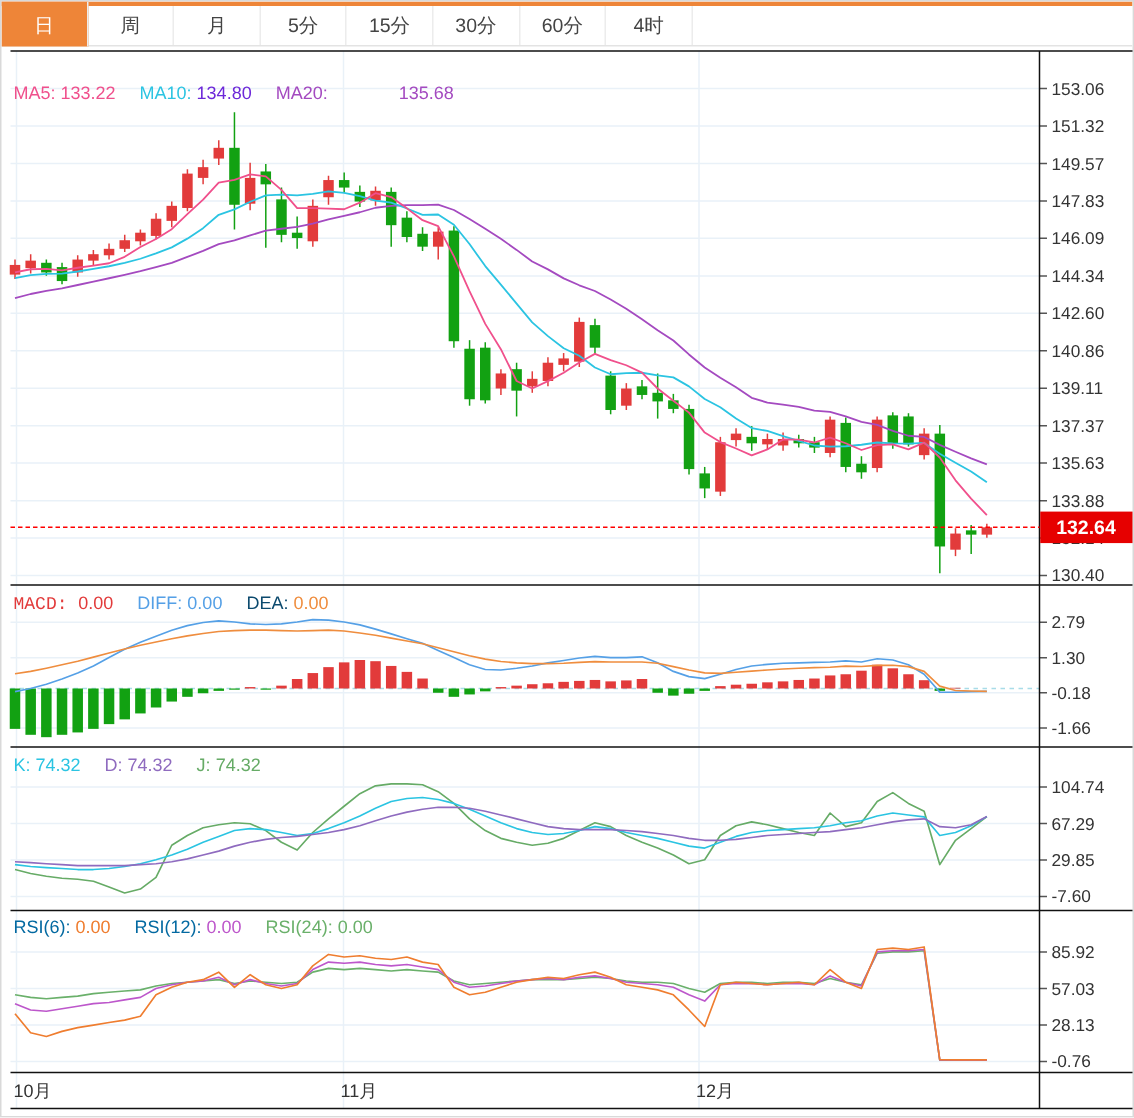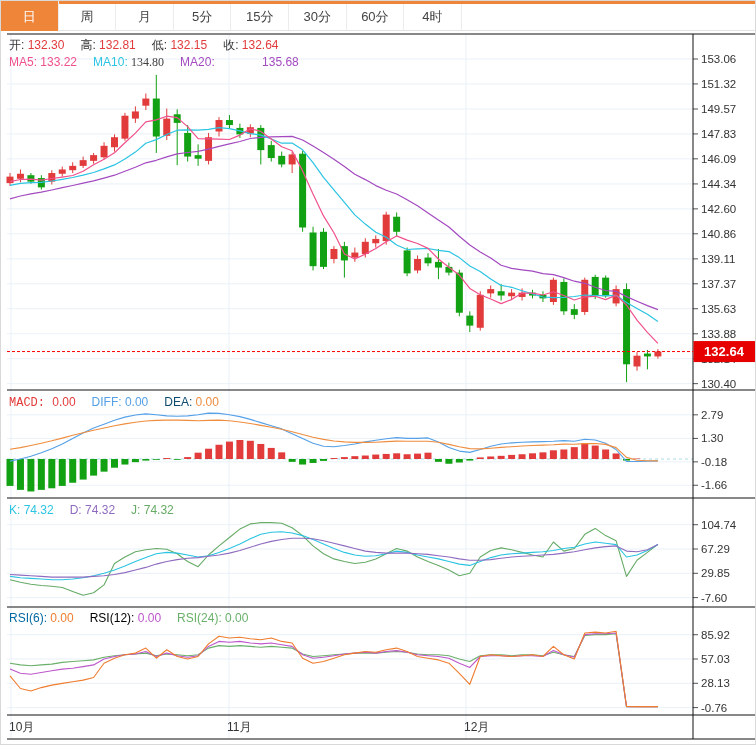--- a/index.html
+++ b/index.html
@@ -37,44 +37,38 @@
       <div class="tab active">日</div>
       <div class="tab">周</div>
       <div class="tab">月</div>
       <div class="tab">5分</div>
       <div class="tab">15分</div>
       <div class="tab">30分</div>
       <div class="tab">60分</div>
       <div class="tab">4时</div>
     </div>
 
-  <div class="legend" id="ohlc-legend" style="top:38px">
-      <span class="pair"><span class="lab" style="color: rgb(51, 51, 51);">开: </span><span style="color: rgb(226, 59, 59);">132.30</span></span>
-      <span class="pair"><span class="lab" style="color: rgb(51, 51, 51);">高: </span><span style="color: rgb(226, 59, 59);">132.81</span></span>
-      <span class="pair"><span class="lab" style="color: rgb(51, 51, 51);">低: </span><span style="color: rgb(226, 59, 59);">132.15</span></span>
-      <span class="pair"><span class="lab" style="color: rgb(51, 51, 51);">收: </span><span style="color: rgb(226, 59, 59);">132.64</span></span>
-    </div>
   <div class="legend" id="ma-legend" style="top:55px">
       <span class="pair"><span class="lab" style="color: rgb(240, 80, 140); margin-top: 32px;">MA5: </span><span style="color: rgb(240, 80, 140);">133.22</span></span>
-      <span class="pair"><span class="lab" style="color: rgb(43, 196, 226); text-align: center;">MA10: </span><span style="color: #404040; font-family: Liberation Serif, serif;">134.80</span></span>
+      <span class="pair"><span class="lab" style="color: rgb(43, 196, 226); text-align: center;">MA10: </span><span style="color: #6d28d9;">134.80</span></span>
       <span class="pair"><span class="lab" style="color: rgb(164, 74, 192);">MA20: </span><span style="color: rgb(164, 74, 192); margin-left: 44px;">135.68</span></span>
     </div>
   <div class="legend" id="macd-legend" style="top:395px">
       <span class="pair"><span class="lab" style="color: rgb(226, 59, 59); font-family: Liberation Mono, monospace;">MACD: </span><span style="color: rgb(226, 59, 59);">0.00</span></span>
       <span class="pair"><span class="lab" style="color: rgb(85, 160, 230);">DIFF: </span><span style="color: rgb(85, 160, 230);">0.00</span></span>
       <span class="pair"><span class="lab" style="color: #0c4a6e; text-align: center;">DEA: </span><span style="color: rgb(239, 141, 62);">0.00</span></span>
     </div>
   <div class="legend" id="kdj-legend" style="top:503px">
       <span class="pair"><span class="lab" style="color: rgb(43, 196, 226);">K: </span><span style="color: rgb(43, 196, 226);">74.32</span></span>
       <span class="pair"><span class="lab" style="color: rgb(143, 107, 191);">D: </span><span style="color: rgb(143, 107, 191);">74.32</span></span>
       <span class="pair"><span class="lab" style="color: rgb(102, 171, 102);">J: </span><span style="color: rgb(102, 171, 102);">74.32</span></span>
     </div>
   <div class="legend" id="rsi-legend" style="top:611px">
       <span class="pair"><span class="lab" style="color: #0369a1;">RSI(6): </span><span style="color: rgb(239, 125, 47);">0.00</span></span>
-      <span class="pair"><span class="lab" style="color: #000000;">RSI(12): </span><span style="color: rgb(189, 87, 203);">0.00</span></span>
+      <span class="pair"><span class="lab" style="color: #0369a1;">RSI(12): </span><span style="color: rgb(189, 87, 203);">0.00</span></span>
       <span class="pair"><span class="lab" style="color: rgb(106, 176, 106);">RSI(24): </span><span style="color: rgb(106, 176, 106);">0.00</span></span>
     </div>
 
   <svg id="chart" width="756" height="745" viewBox="0 0 756 745">
       <line x1="10" y1="33" x2="10" y2="738" stroke="#e9f1f8" stroke-width="1"></line>
       <line x1="228" y1="33" x2="228" y2="738" stroke="#e9f1f8" stroke-width="1"></line>
       <line x1="465" y1="33" x2="465" y2="738" stroke="#e9f1f8" stroke-width="1"></line>
       <line x1="6" y1="58" x2="692" y2="58" stroke="#e9f1f8" stroke-width="1"></line>
       <line x1="692" y1="58" x2="697" y2="58" stroke="#555" stroke-width="1"></line>
       <text x="700" y="62" font-size="11.5" fill="#333333">153.06</text>

